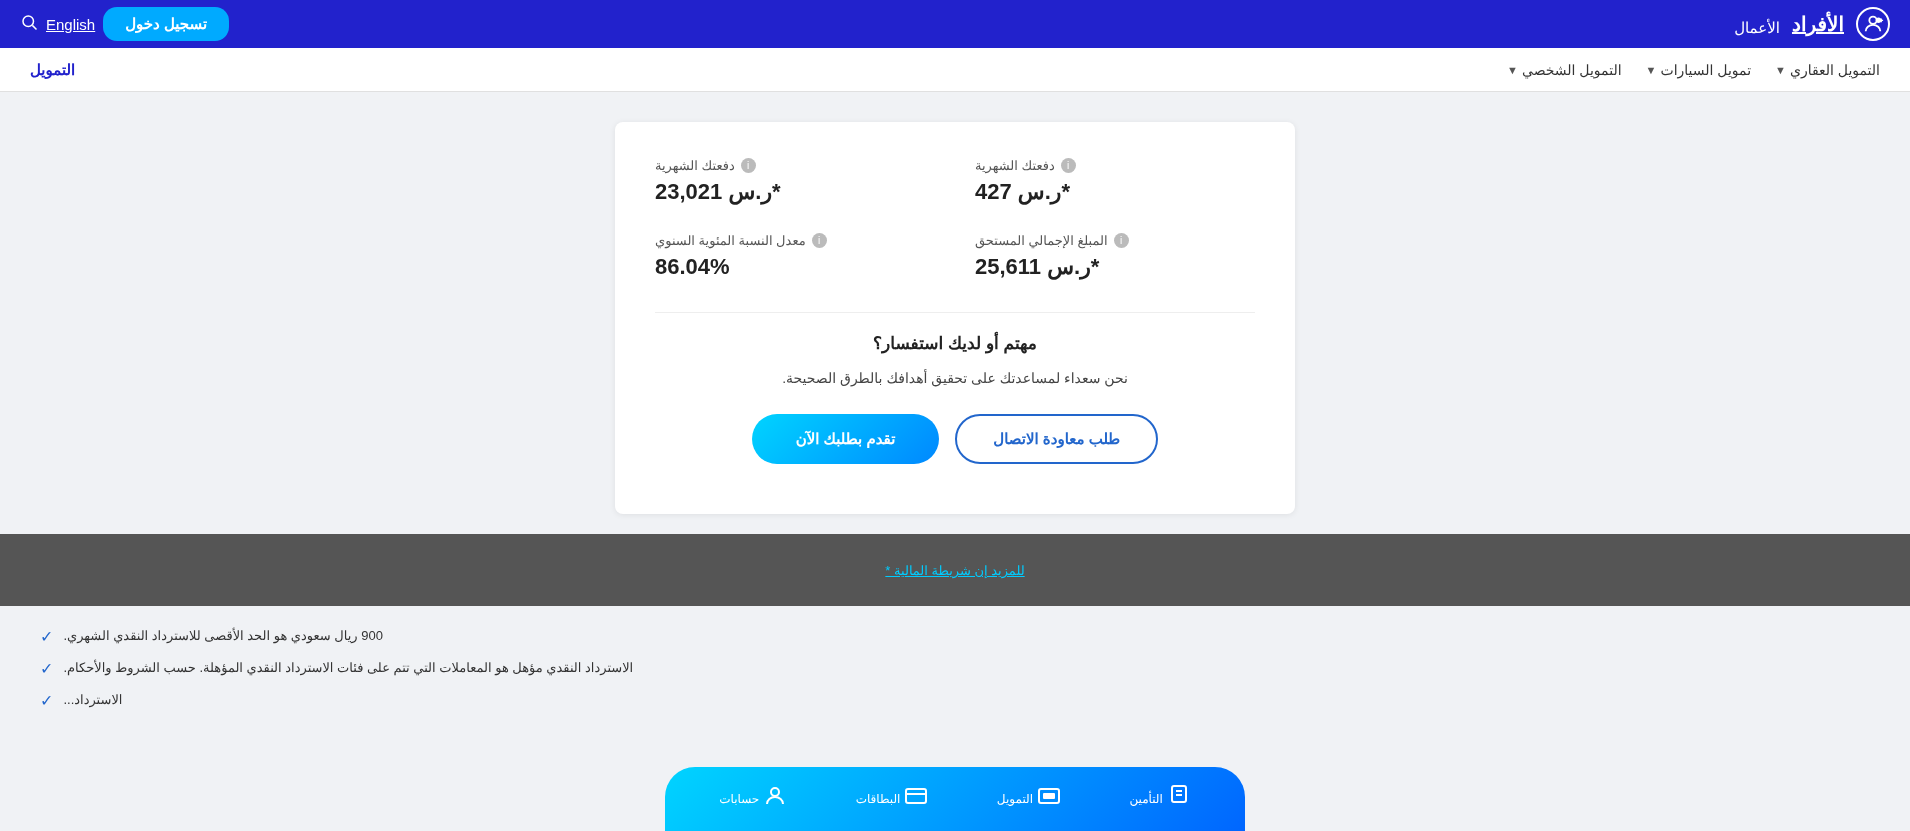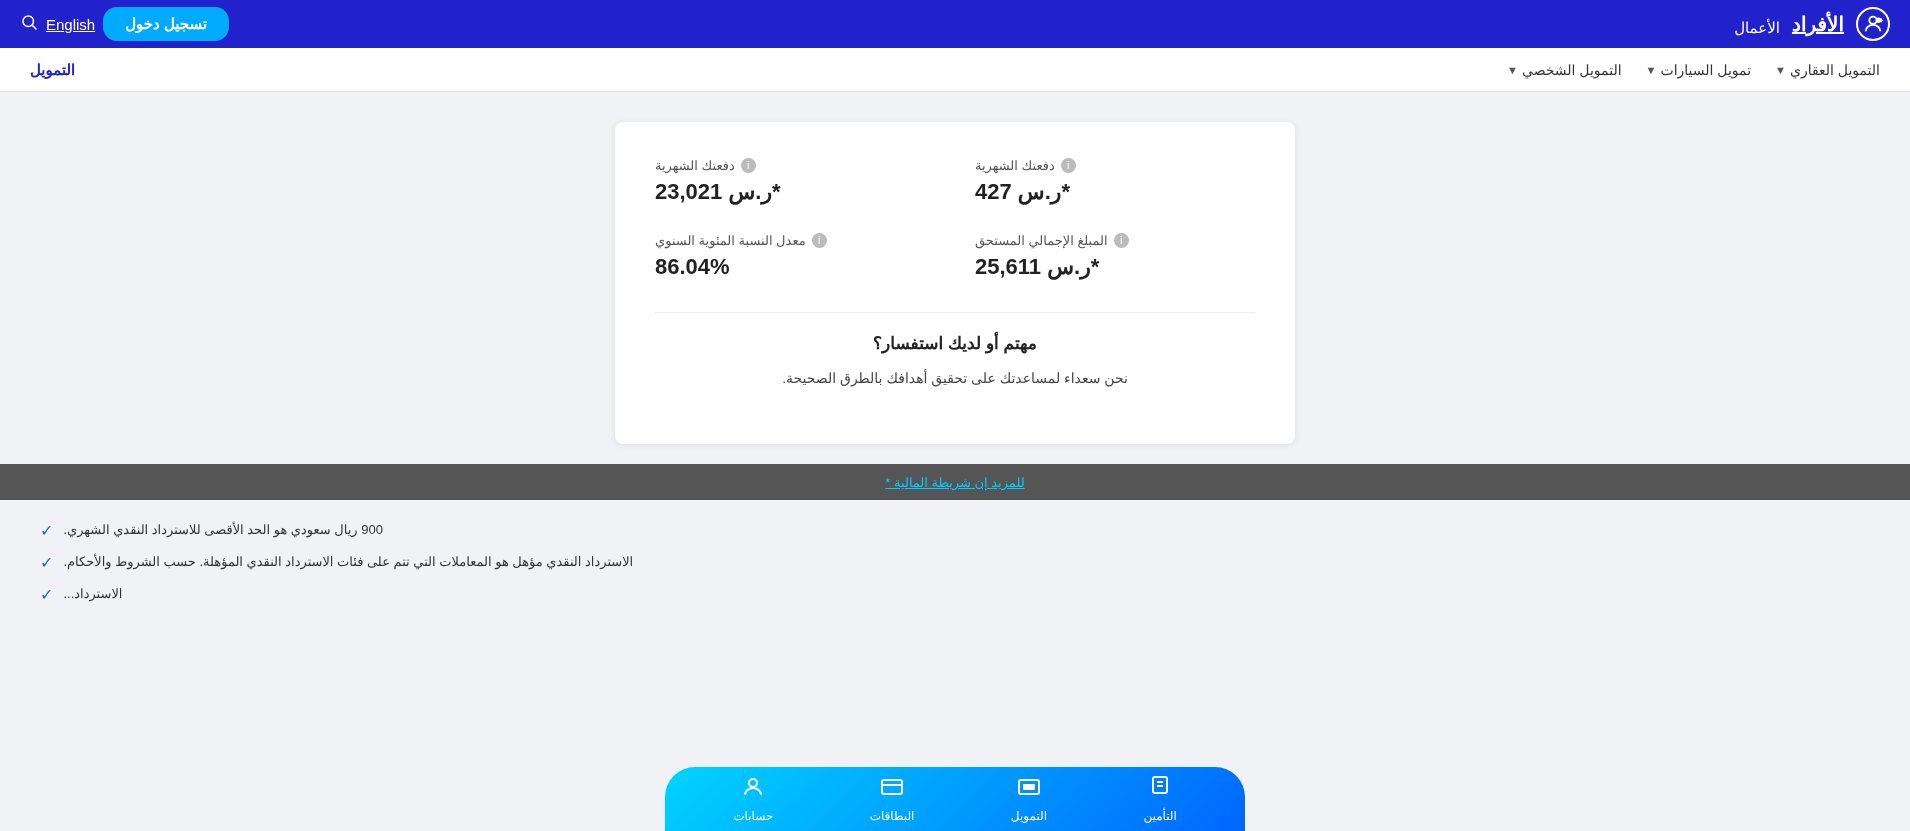--- a/index.html
+++ b/index.html
@@ -215,21 +215,21 @@
       font-size: 15px;
       font-weight: bold;
       cursor: pointer;
       font-family: inherit;
       min-width: 180px;
     }
 
     
     .dark-banner {
       background: #555;
-      padding: 10px 30px;
+      padding: 28px 30px;
       text-align: center;
       margin-top: 0;
     }
     .dark-banner a {
       color: #00ccff;
       font-size: 13px;
       text-decoration: underline;
       cursor: pointer;
     }
 
@@ -269,21 +269,21 @@
       background: linear-gradient(135deg, #00d4ff, #0066ff);
       border-radius: 30px 30px 0 0;
       display: flex;
       align-items: center;
       justify-content: space-around;
       padding: 10px 20px;
       height: 64px;
     }
     .bottom-nav-item {
       display: flex;
-      flex-direction: column;
+      flex-direction: row;
       align-items: center;
       gap: 4px;
       color: #fff;
       font-size: 12px;
       cursor: pointer;
     }
     .bottom-nav-item .nav-icon {
       font-size: 22px;
     }
     .bottom-nav-item .nav-label {
@@ -373,20 +373,24 @@
         </div>
         <div class="metric-value">86.04%</div>
       </div>
     </div>
 
     <hr class="divider-line">
 
     <div class="cta-section">
       <div class="cta-title">مهتم أو لديك استفسار؟</div>
       <div class="cta-subtitle">نحن سعداء لمساعدتك على تحقيق أهدافك بالطرق الصحيحة.</div>
+      <div class="cta-buttons">
+        <button class="btn-primary">تقدم بطلبك الآن</button>
+        <button class="btn-outline">طلب معاودة الاتصال</button>
+      </div>
     </div>
 
   </div>
 </div>
 
 <div class="dark-banner">
   <a>للمزيد إن شريطة المالية *</a>
 </div>
 
 <div class="checklist-section">

